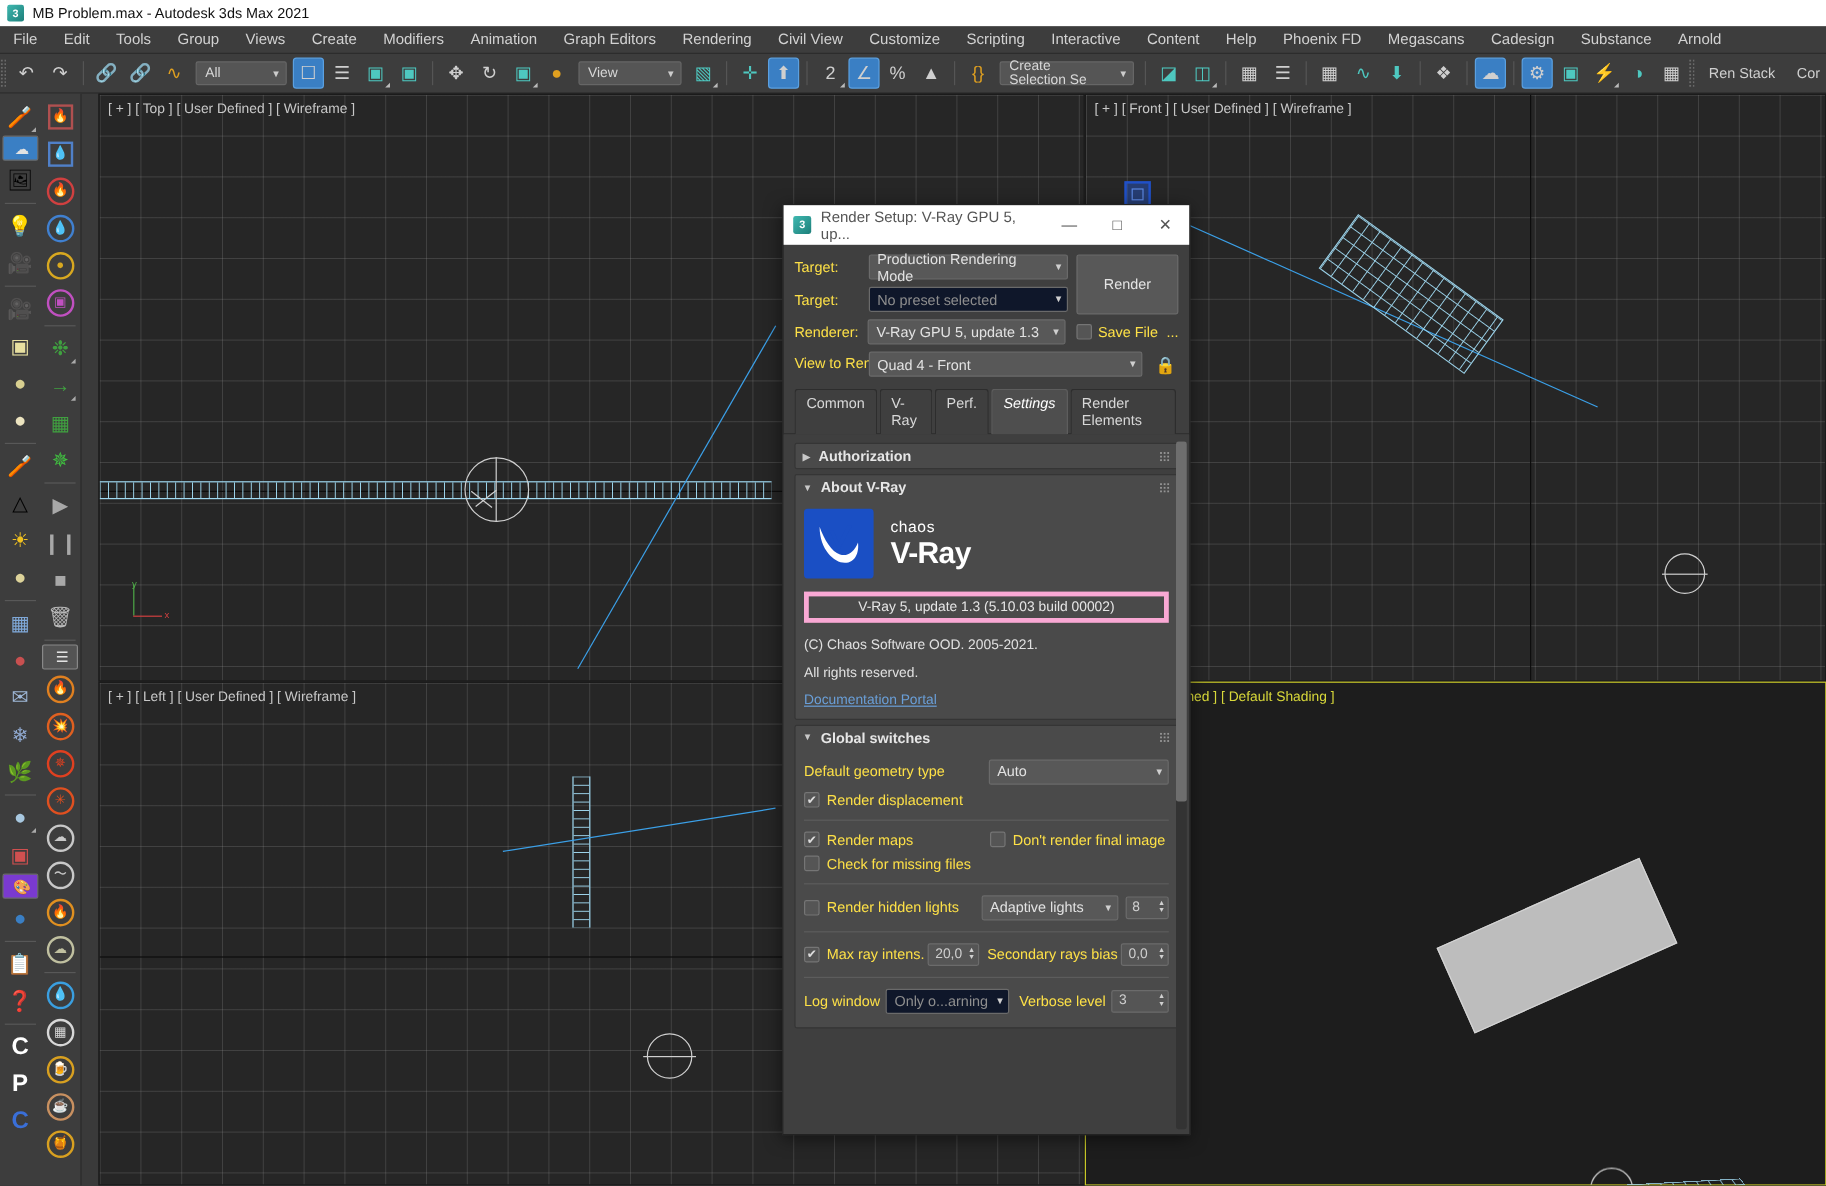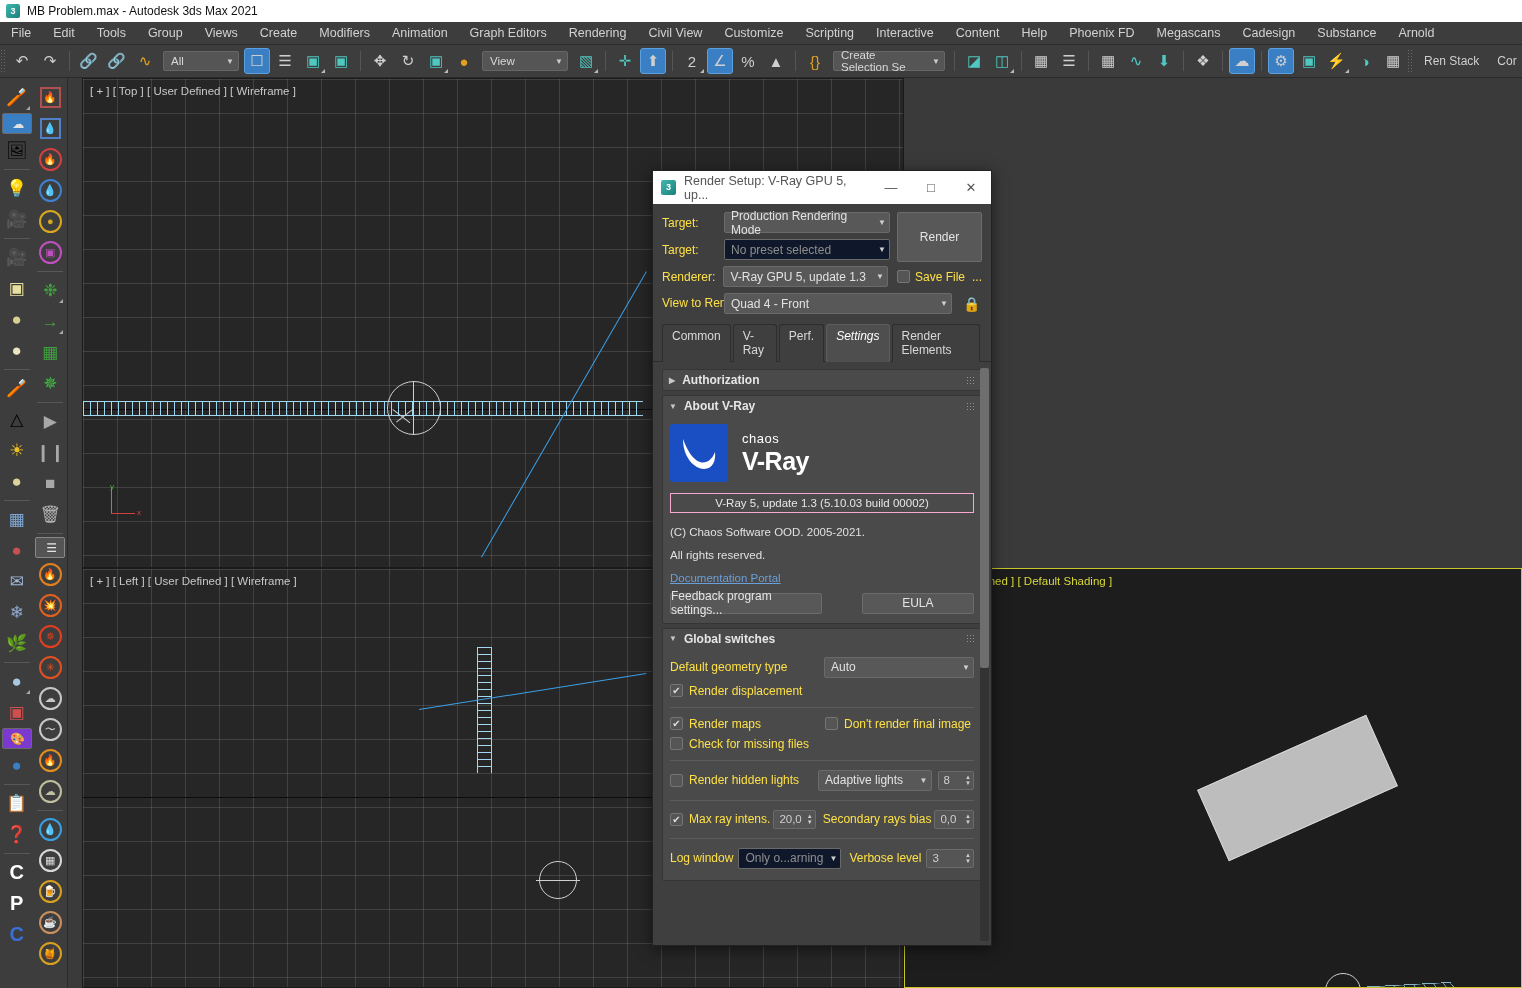--- a/index.html
+++ b/index.html
@@ -236,21 +236,21 @@
   .logo-wrap { display: flex; align-items: center; margin-bottom: 11px; }
   .vlogo {
     width: 58px; height: 58px; background: #1a4fc4; border-radius: 3px;
     display: flex; align-items: center; justify-content: center; flex: none;
   }
   .logo-txt { margin-left: 14px; }
   .logo-chaos { font-size: 13px; color: #fff; letter-spacing: .5px; }
   .logo-vray { font-size: 25px; color: #fff; font-weight: bold; letter-spacing: -.5px; margin-top: 1px; }
 
   .verbox {
-    border: 1px solid #f9a8d4; text-align: center; font-size: 11.5px;
+    border: 4px solid #f9a8d4; text-align: center; font-size: 11.5px;
     color: #e6e6e6; padding: 3px 0; margin-bottom: 12px;
   }
   .ptxt { font-size: 11.5px; color: #e0e0e0; line-height: 1.26; margin-bottom: 9px; }
   .link { color: #6a9fd8; text-decoration: underline; font-size: 11.5px; }
 
   .hr { height: 1px; background: #5c5c5c; margin: 9px 0; }
 
   .spin {
     height: 19px; background: #555; border: 1px solid #6b6b6b; border-radius: 2px;
     display: flex; align-items: center; padding: 0 2px 0 5px;
@@ -492,20 +492,30 @@
       <div class="ray" style="left:398px; top:478px; width:330px; transform:rotate(-60deg);"></div>
       <div style="position:absolute;left:28px;top:408px;">
         <div style="position:absolute;left:0;top:0;width:1px;height:26px;background:#4ea848;"></div>
         <div style="position:absolute;left:0;top:26px;width:24px;height:1px;background:#d04040;"></div>
         <div style="position:absolute;left:-1px;top:-5px;font-size:8px;color:#4ea848;">y</div>
         <div style="position:absolute;left:26px;top:21px;font-size:8px;color:#d04040;">x</div>
       </div>
       <div class="vp-label">[ + ] [ Top ] [ User Defined ] [ Wireframe ]</div>
     </div>
 
+    <div class="vp" style="left:836px; top:0px; width:618px; height:490px;">
+      <div class="vp-grid"></div>
+      <div class="vp-axis-v" style="left:370px;"></div>
+      <div class="lightbox" style="left:32px; top:72px;"></div>
+      <div class="ray" style="left:52px; top:93px; width:410px; transform:rotate(24deg);"></div>
+      <div class="mesh-plane" style="left:196px; top:138px; width:150px; height:56px; transform:rotate(36deg); transform-origin:50% 50%;"></div>
+      <div class="helper-circ" style="left:482px; top:382px; width:34px; height:34px;"></div>
+      <div class="helper-line" style="left:480px; top:399px; width:38px; height:1px;"></div>
+      <div class="vp-label">[ + ] [ Front ] [ User Defined ] [ Wireframe ]</div>
+    </div>
 
     <div class="vp" style="left:14px; top:490px; width:822px; height:420px;">
       <div class="vp-grid"></div>
       <div class="vp-axis-h" style="top:228px;"></div>
       <div class="tick-col" style="left:394px; top:78px; width:15px; height:126px;"></div>
       <div class="ray" style="left:336px; top:140px; width:230px; transform:rotate(-9deg);"></div>
       <div class="helper-circ" style="left:456px; top:292px; width:38px; height:38px;"></div>
       <div class="helper-line" style="left:453px; top:311px; width:44px; height:1px;"></div>
       <div class="vp-label">[ + ] [ Left ] [ User Defined ] [ Wireframe ]</div>
     </div>
@@ -609,24 +619,20 @@
               <div class="logo-vray">V-Ray</div>
             </div>
           </div>
 
           <div class="verbox">V-Ray 5, update 1.3 (5.10.03 build 00002)</div>
 
           <div class="ptxt">(C) Chaos Software OOD. 2005-2021.</div>
           <div class="ptxt">All rights reserved.</div>
           <div class="link">Documentation Portal</div>
 
-          <div style="display:flex; margin-top:9px;">
-            <div class="btn" style="width:154px; height:21px;">Feedback program settings...</div>
-            <div class="btn" style="width:114px; height:21px; margin-left:40px;">EULA</div>
-          </div>
         </div>
       </div>
 
       <div class="rollout">
         <div class="rollout-hd">
           <span class="arrow">▼</span>
           <span>Global switches</span>
           <span class="grip"></span>
         </div>
         <div class="rollout-bd">

